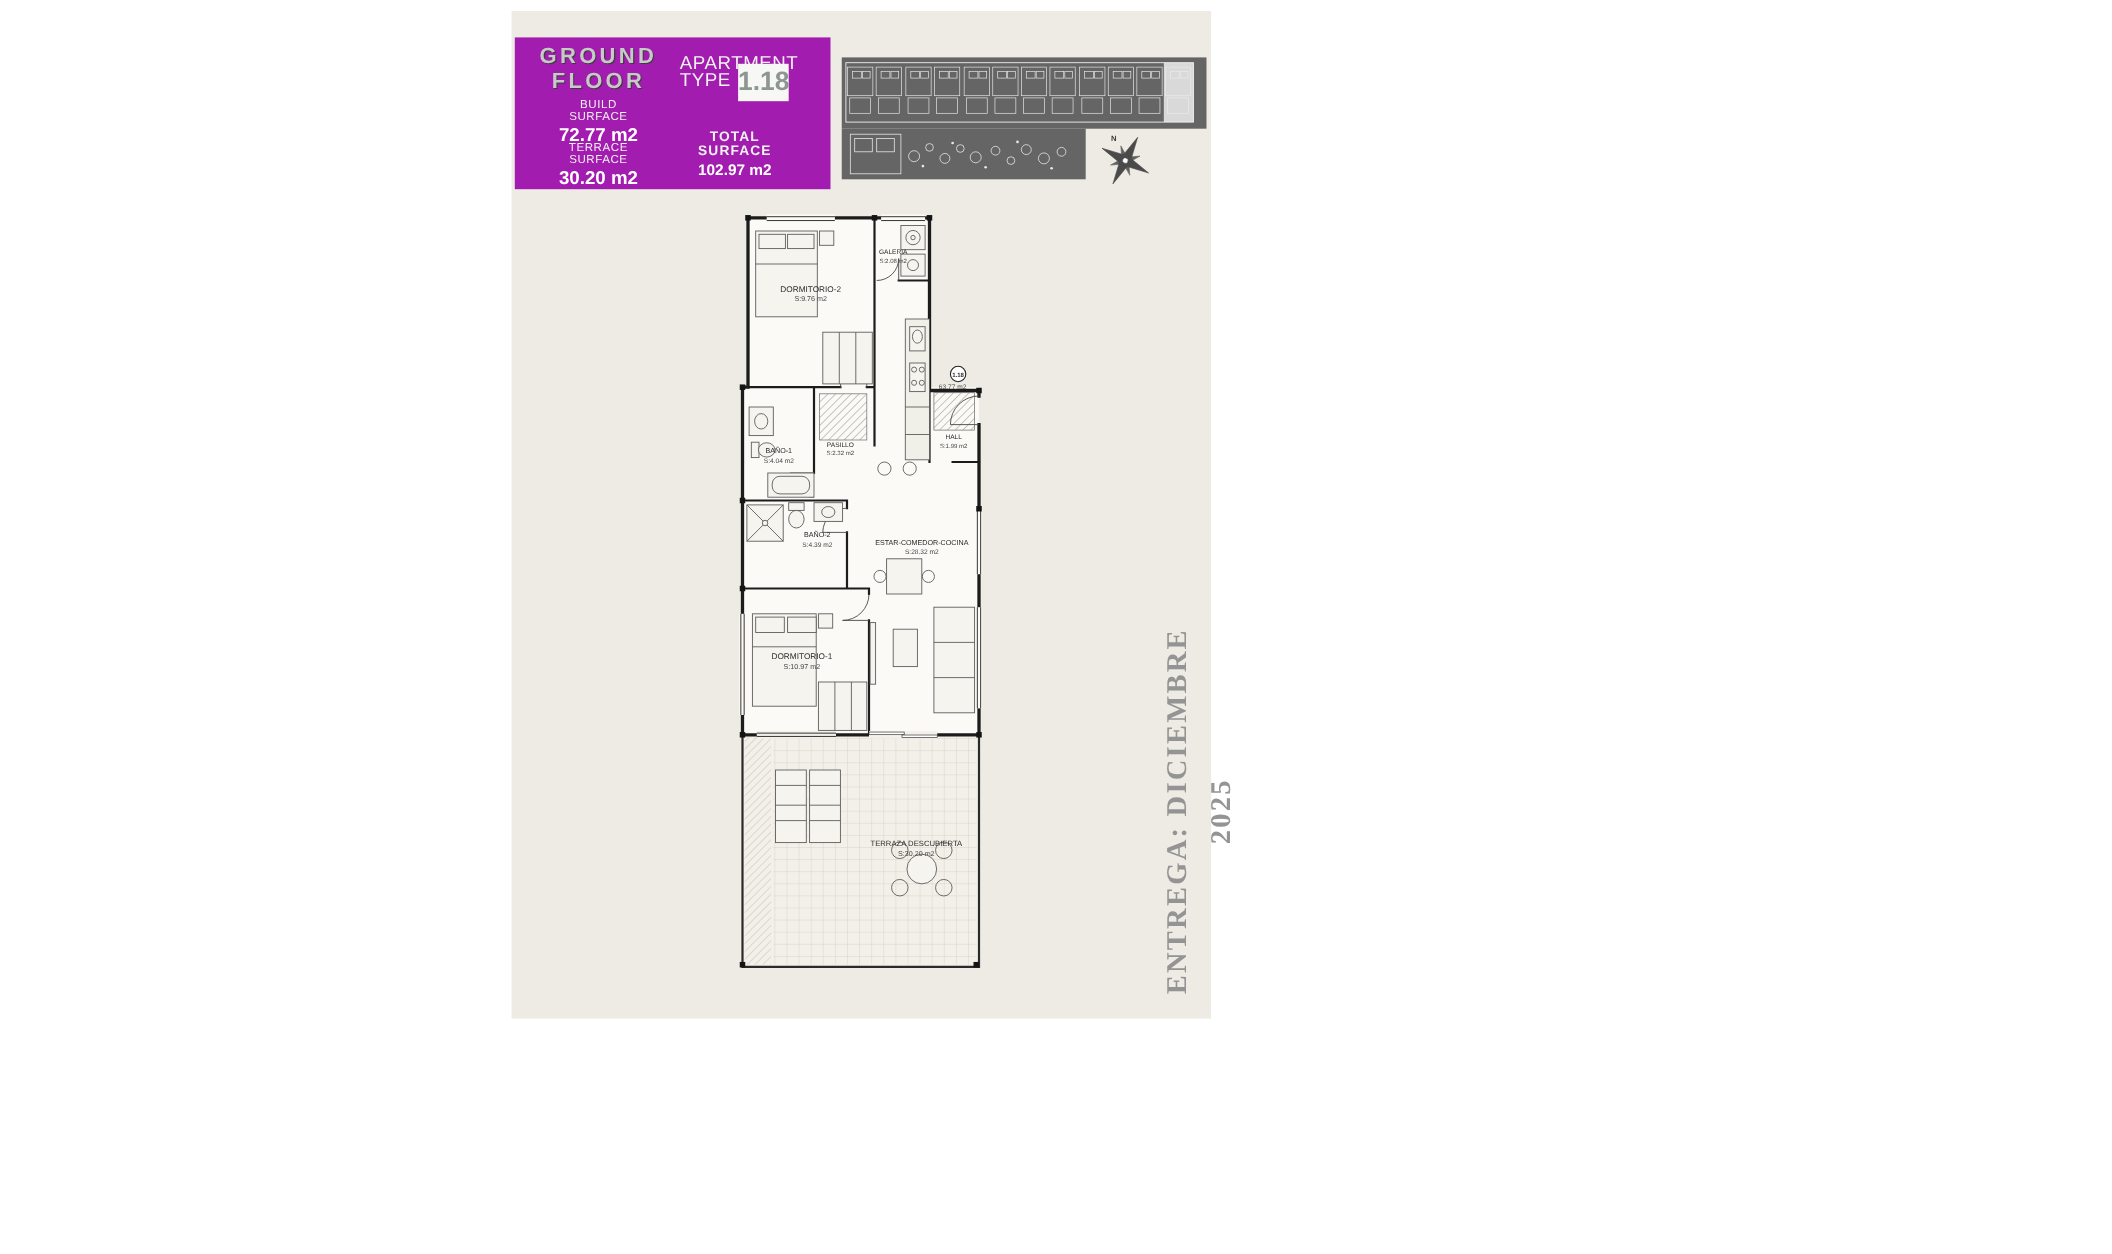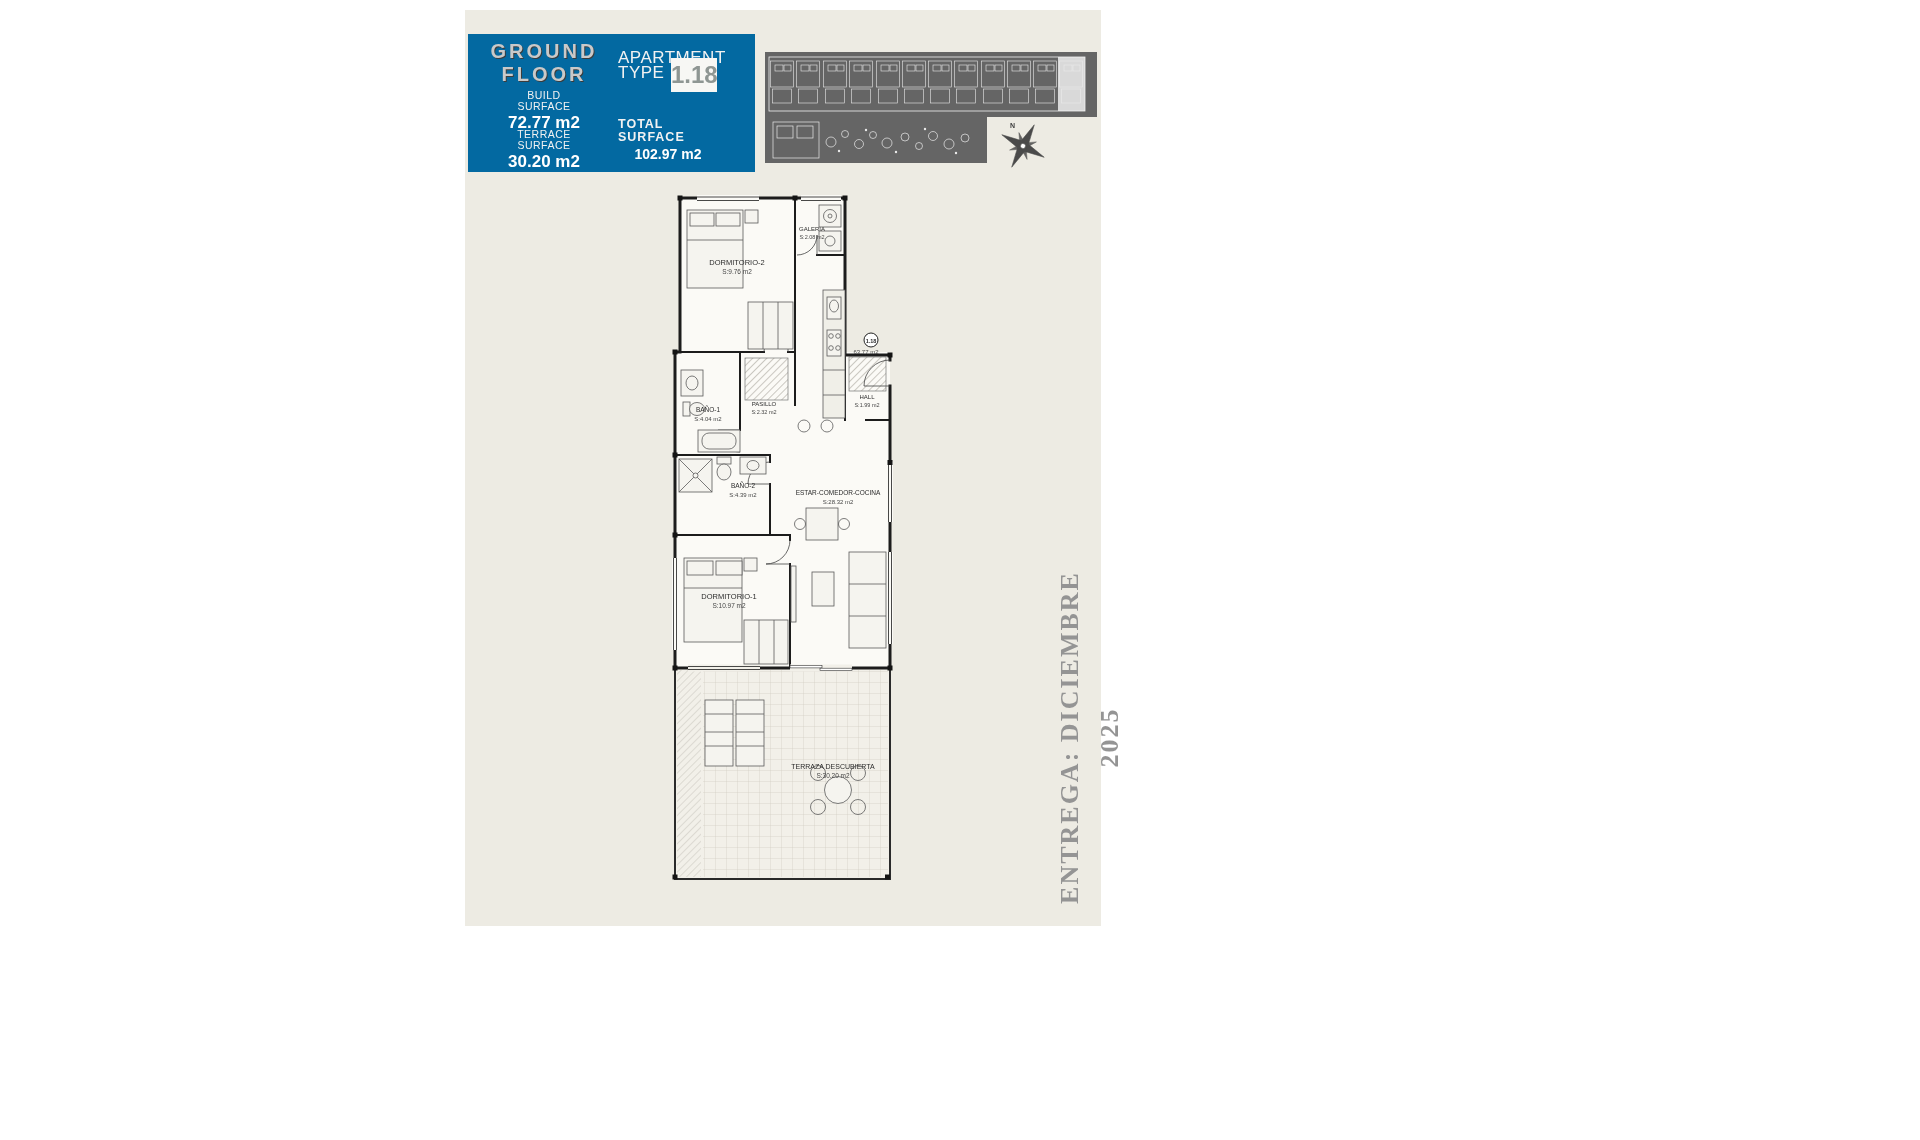--- a/index.html
+++ b/index.html
@@ -4,21 +4,21 @@
 <style>
   html,body{margin:0;padding:0;}
   body{
     width:1920px;height:1140px;position:relative;background:#ffffff;
     font-family:"Liberation Sans",sans-serif;overflow:hidden;
   }
   .sheet{
     position:absolute;left:465px;top:10px;width:636px;height:916px;
     background:#edebe3;
   }
-  .hdr{position:absolute;left:3px;top:24px;width:287px;height:138px;background:#0369a1;}
+  .hdr{position:absolute;left:3px;top:24px;width:287px;height:138px;background:#a21caf;}
   .hdr div{position:absolute;white-space:pre-line;}
   .ground-floor{
     left:0;top:6px;width:152px;text-align:center;
     font-size:20px;font-weight:bold;letter-spacing:3px;line-height:23px;
     color:#c9c9c9;text-shadow:1px 1px 0 #3c3c3c;
   }
   .lbl-sm{
     width:152px;text-align:center;color:#f2f2f2;font-size:10.5px;
     font-weight:normal;line-height:11px;letter-spacing:.5px;
   }
@@ -27,21 +27,21 @@
   }
   .apt-label{
     left:150px;top:16px;width:80px;color:#f2f2f2;font-size:17px;
     font-weight:normal;line-height:15px;letter-spacing:.5px;
   }
   .apt-chip{
     left:203px;top:24px;width:46px;height:34px;background:#f7f7f4;
     text-align:center;line-height:34px;font-size:24px;font-weight:bold;color:#8e9693;
   }
   .total-label{
-    left:150px;top:84px;width:100px;text-align:left;color:#f2f2f2;
+    left:150px;top:84px;width:100px;text-align:center;color:#f2f2f2;
     font-size:12.5px;font-weight:bold;line-height:13px;letter-spacing:1px;
   }
   .total-value{
     left:150px;top:112px;width:100px;text-align:center;color:#ffffff;
     font-size:14px;font-weight:bold;
   }
   .siteplan{position:absolute;left:300px;top:42px;}
   .compass{position:absolute;left:530px;top:108px;}
   .floorplan{position:absolute;left:0;top:0;}
   .delivery{

